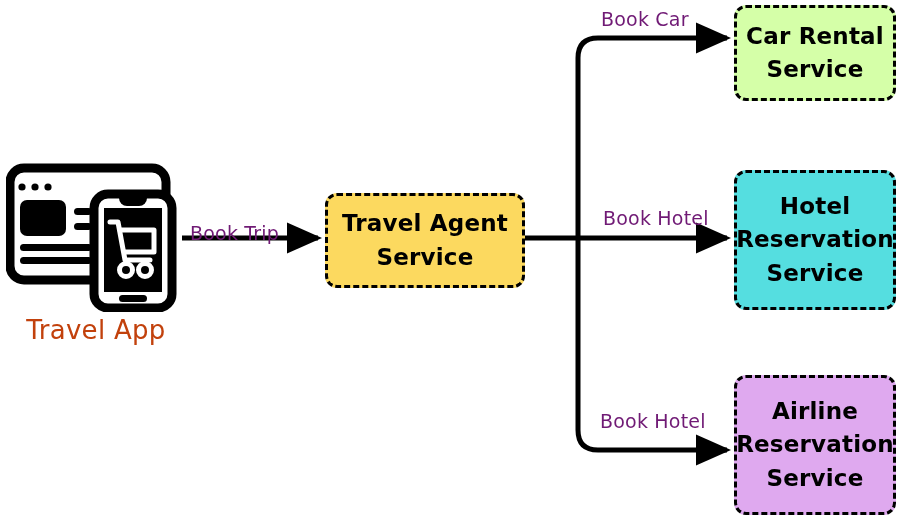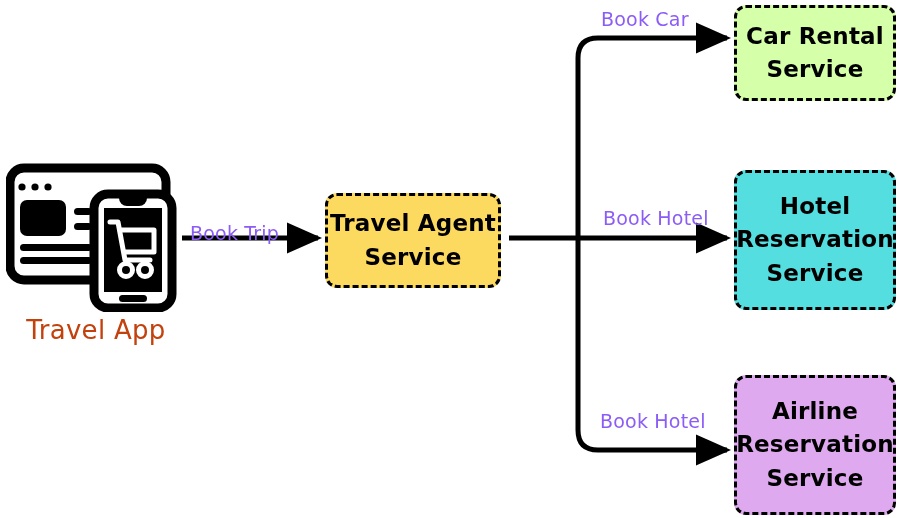--- a/index.html
+++ b/index.html
@@ -41,29 +41,29 @@
     font-size: 23px;
     font-weight: 700;
     line-height: 1.45;
     letter-spacing: 0.2px;
   }
   .node .ln {
     display: block;
     white-space: nowrap;
   }
   
-  #node-agent   { left: 325px; top: 193px; width: 176px; height: 95px; }
+  #node-agent   { left: 325px; top: 193px; width: 200px; height: 95px; }
   #node-car     { left: 734px; top: 5px;   width: 162px; height: 96px; }
   #node-hotel   { left: 734px; top: 170px; width: 162px; height: 140px; }
   #node-airline { left: 734px; top: 375px; width: 162px; height: 140px; border-radius: 12px; }
 
   
   .edge-label {
     position: absolute;
-    color: #8b5cf6;
+    color: #701a75;
     font-family: "DejaVu Sans", sans-serif;
     font-size: 19px;
     line-height: 1;
     white-space: nowrap;
     letter-spacing: 0.2px;
   }
   #label-book-trip   { left: 190px; top: 224px; }
   #label-book-car    { left: 601px; top: 10px; }
   #label-book-hotel  { left: 603px; top: 209px; }
   #label-book-flight { left: 600px; top: 412px; }

